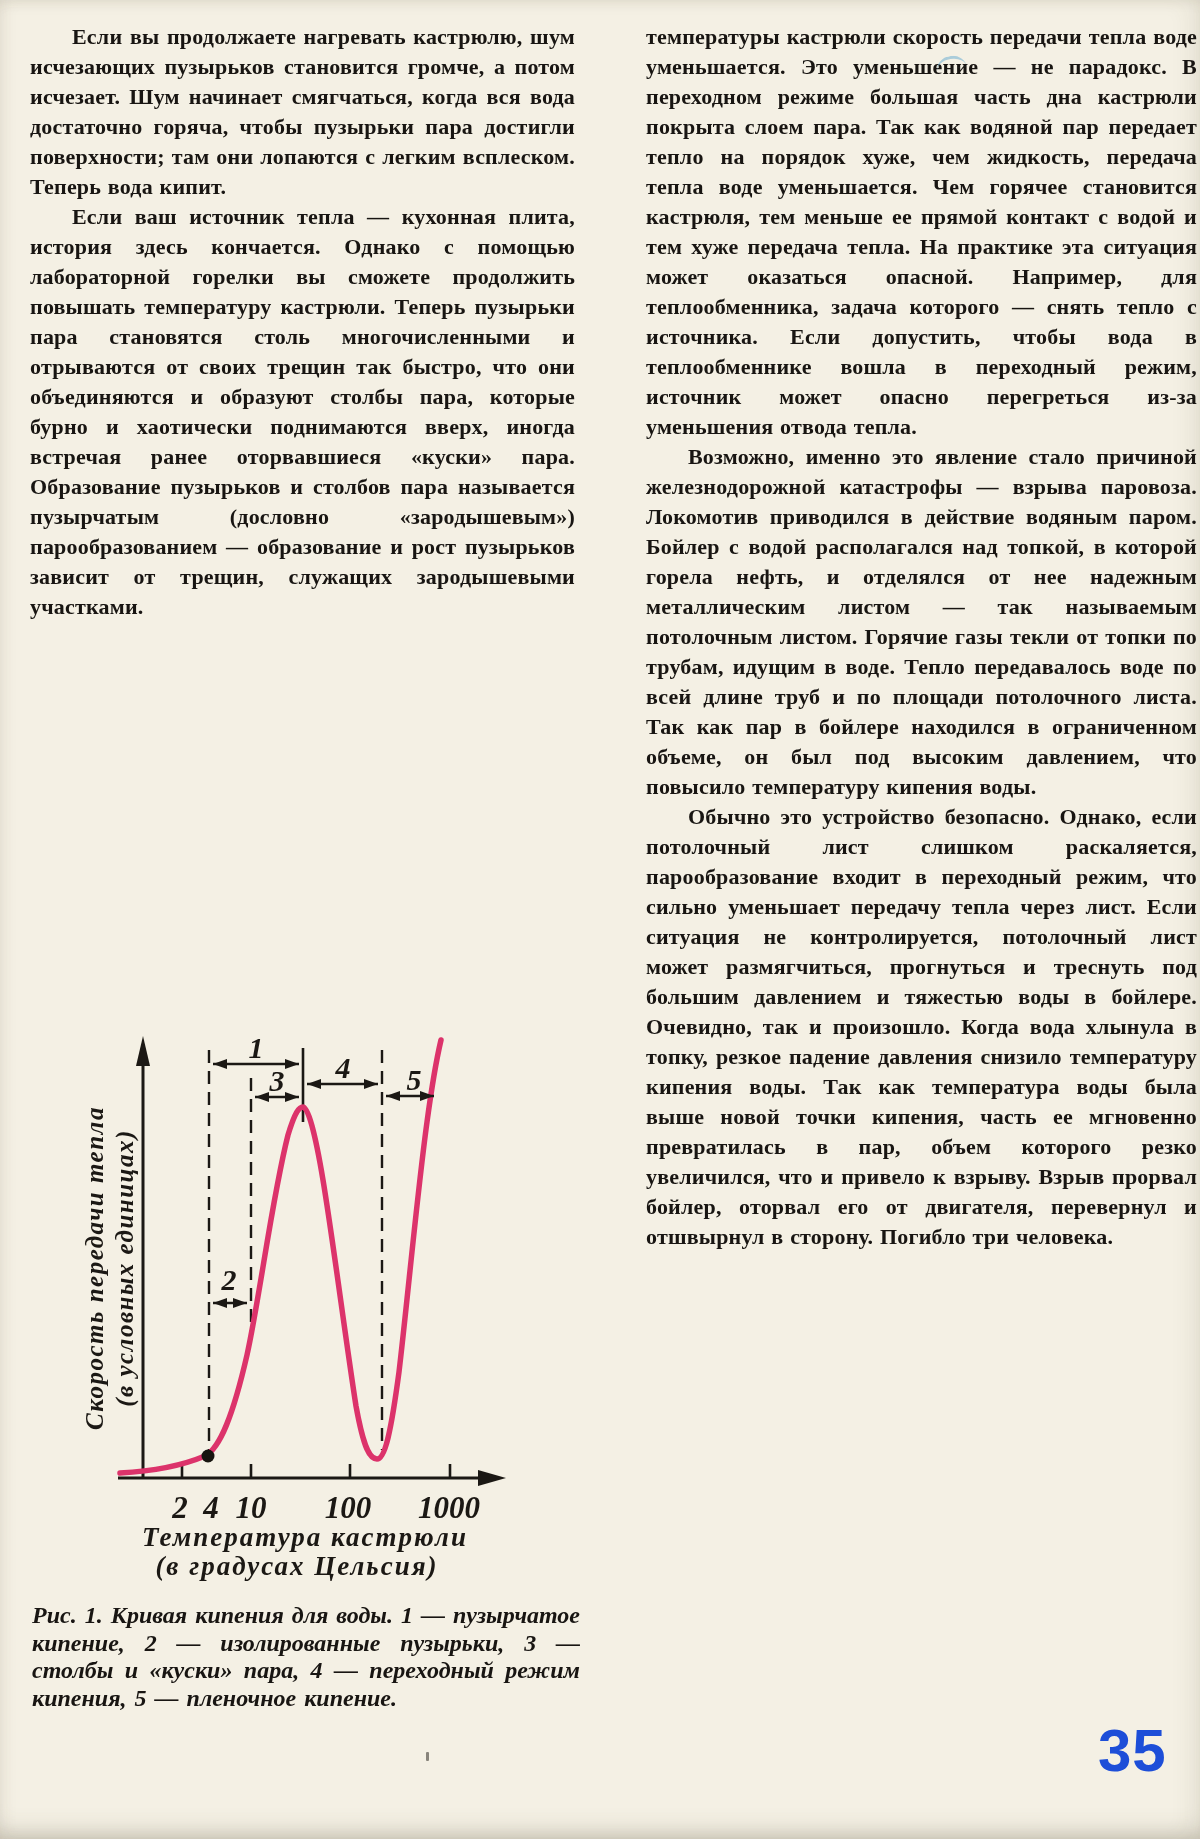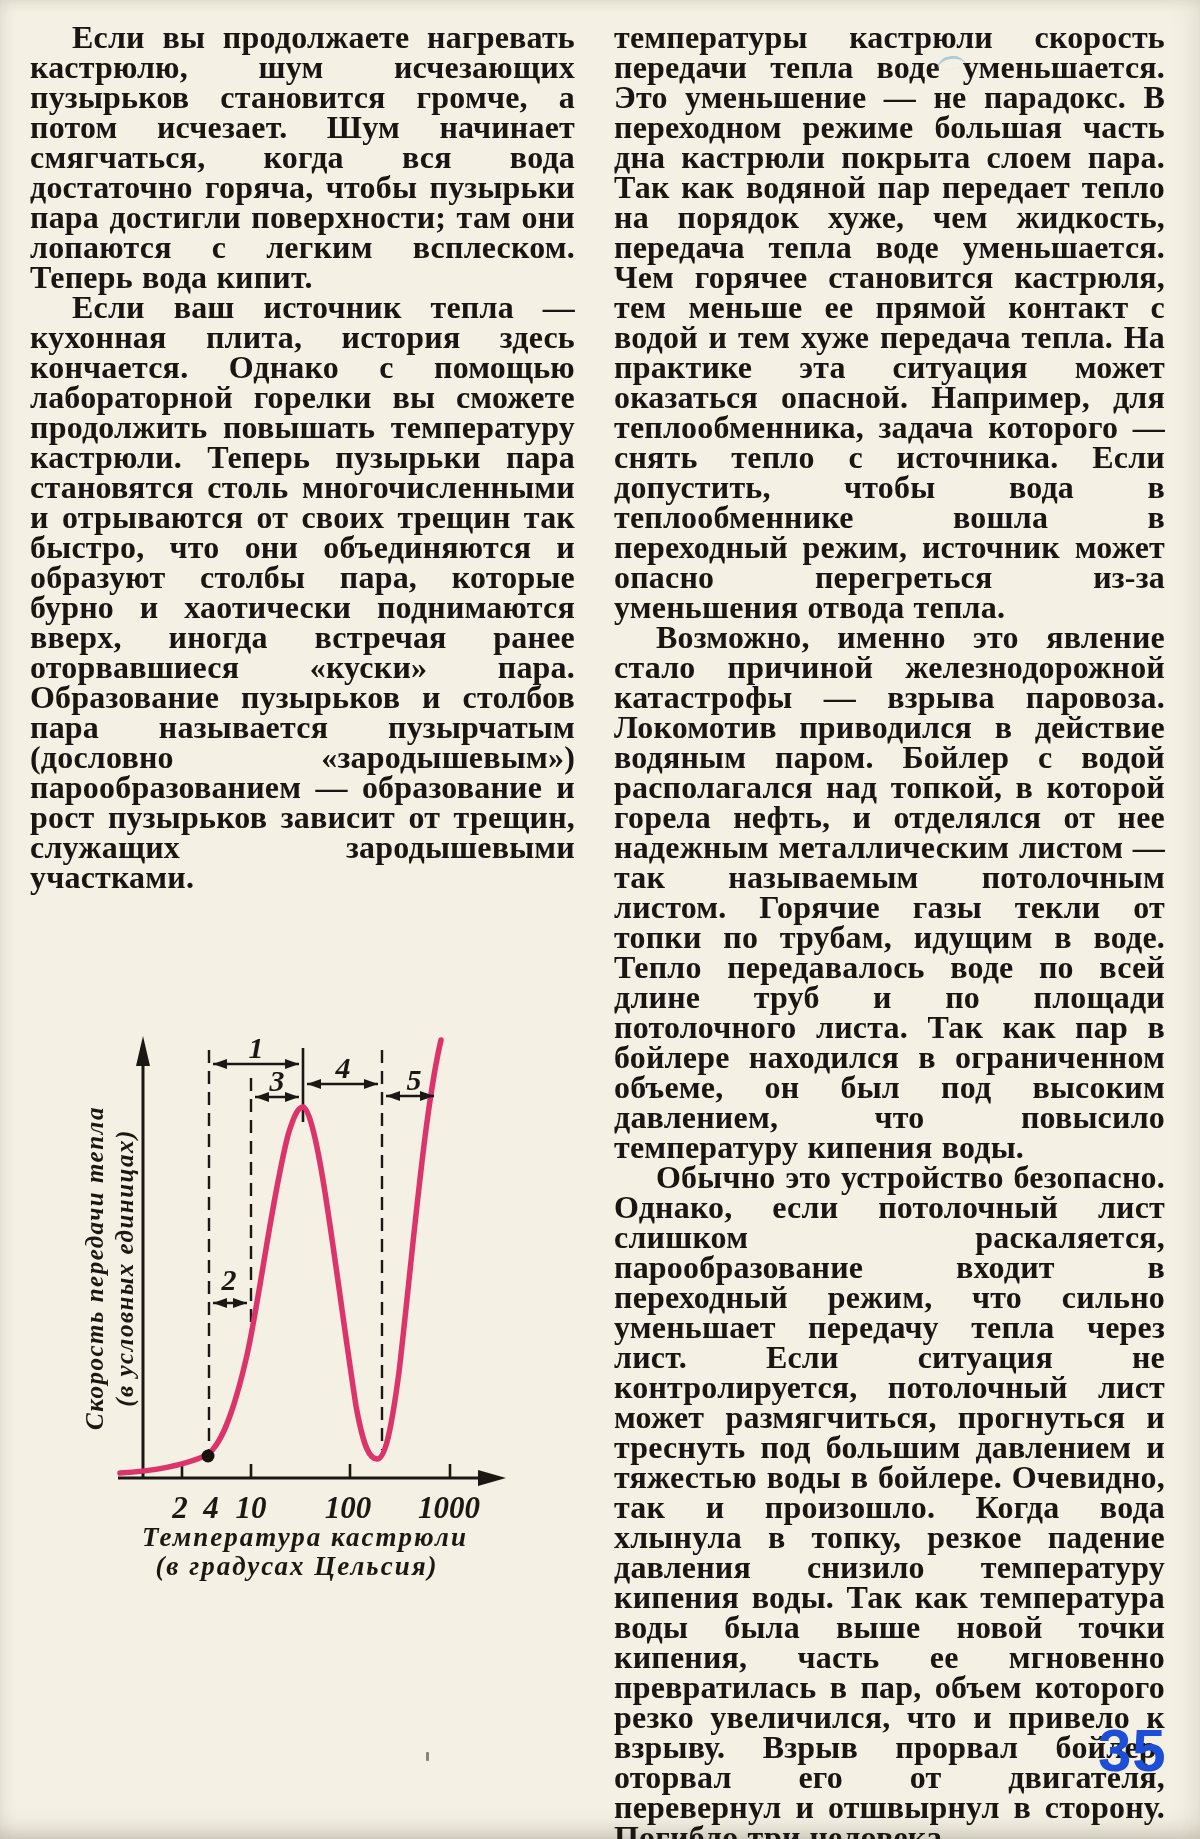--- a/index.html
+++ b/index.html
@@ -9,25 +9,25 @@
     background:#f4f0e4;
     box-shadow:inset -12px 0 20px rgba(70,60,40,.06),
                inset 6px 0 14px rgba(70,60,40,.05),
                inset 0 -20px 26px -16px rgba(90,80,60,.28),
                inset 0 10px 18px -14px rgba(90,80,60,.12);
     overflow:hidden;
     color:#181512;
   }
   .col{
     position:absolute;top:22px;
-    font-size:32px;line-height:30px;font-weight:700;
+    font-size:22px;line-height:30px;font-weight:700;
     text-align:justify;letter-spacing:.2px;word-spacing:1px;
   }
   #col-left{left:30px;width:545px;}
-  #col-right{left:614px;width:551px;}
+  #col-right{left:646px;width:551px;}
   .col p{margin:0;text-indent:42px;}
   .col p.no-indent{text-indent:0;}
   #figure-wrap{position:absolute;left:55px;top:1028px;width:470px;height:560px;}
   #figure-wrap svg{display:block;width:100%;height:100%;}
   .axis{stroke:#1b1814;stroke-width:3;fill:none;}
   .tick{stroke:#1b1814;stroke-width:2.6;}
   .dash{stroke:#1b1814;stroke-width:2.4;stroke-dasharray:13 8;fill:none;}
   .dim{stroke:#1b1814;stroke-width:2.6;fill:none;}
   .head{fill:#1b1814;stroke:none;}
   .curve{stroke:#dc336b;stroke-width:5.5;fill:none;stroke-linecap:round;}
@@ -141,19 +141,20 @@
         <text class="fig-axis-label" x="305" y="1546" text-anchor="middle">Температура кастрюли</text>
         <text class="fig-axis-label" x="297" y="1575" text-anchor="middle">(в градусах Цельсия)</text>
       </g>
       <g>
         <text class="fig-ylabel" x="103" y="1268" text-anchor="middle" transform="rotate(-90 103 1268)">Скорость передачи тепла</text>
         <text class="fig-ylabel" x="133" y="1268" text-anchor="middle" transform="rotate(-90 133 1268)">(в условных единицах)</text>
       </g>
     </svg>
   </div>
 
+  <div id="caption">Рис. 1. Кривая кипения для воды. 1 — пузырчатое кипение, 2 — изолированные пузырьки, 3 — столбы и «куски» пара, 4 — переходный режим кипения, 5 — пленочное кипение.</div>
 
   <div id="page-number">35</div>
 
   <div id="pen-mark"></div>
   <div id="scan-speck"></div>
 
 </div>
 
 </body></html>

